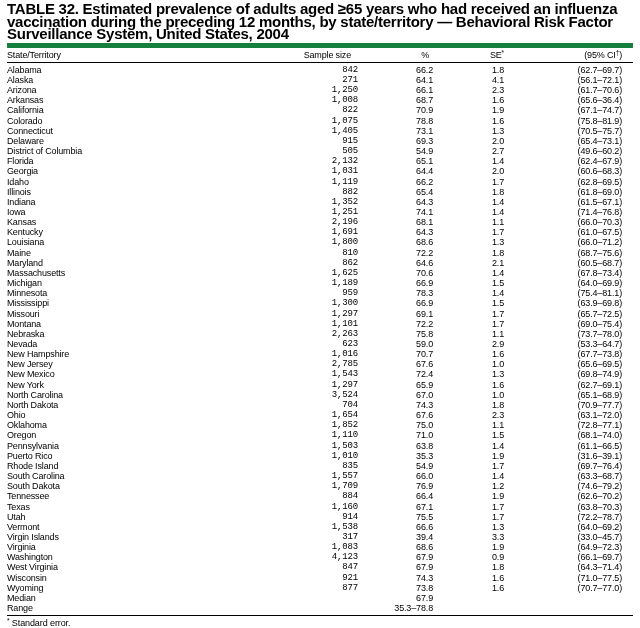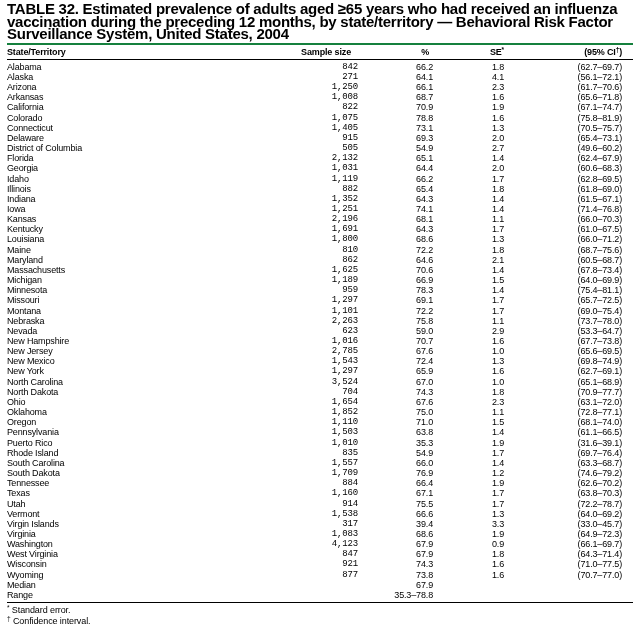--- a/index.html
+++ b/index.html
@@ -15,22 +15,22 @@
   }
   table{
     border-collapse:collapse;table-layout:fixed;width:626px;margin-top:2px;
   }
   col.c-state{width:288px;}
   col.c-n{width:70px;}
   col.c-pct{width:73px;}
   col.c-se{width:71px;}
   col.c-ci{width:124px;}
   thead th{
-    font-size:9px;font-weight:bold;letter-spacing:-0.15px;
-    border-top:2px solid #15803d;border-bottom:1.5px solid #000;
+    font-size:9px;font-weight:normal;letter-spacing:-0.15px;
+    border-top:5px solid #15803d;border-bottom:1.5px solid #000;
     padding:2px 0 2px 0;white-space:nowrap;
   }
   th.h-state{text-align:left;}
   th.h-n{text-align:right;padding-right:14px;}
   th.h-pct{text-align:right;padding-right:9px;}
   th.h-se{text-align:right;padding-right:5px;}
   th.h-ci{text-align:right;padding-right:11px;}
   tbody{border-bottom:1.5px solid #000;margin-top:41px;}
   tbody tr:first-child td{padding-top:2px;}
   tbody tr:last-child td{padding-bottom:2px;}
@@ -91,21 +91,21 @@
           <td class="c-n">1,250</td>
           <td class="c-pct">66.1</td>
           <td class="c-se">2.3</td>
           <td class="c-ci">(61.7–70.6)</td>
         </tr>
         <tr>
           <td class="c-state">Arkansas</td>
           <td class="c-n">1,008</td>
           <td class="c-pct">68.7</td>
           <td class="c-se">1.6</td>
-          <td class="c-ci">(65.6–71.8)</td>
+          <td class="c-ci">(65.6–36.4)</td>
         </tr>
         <tr>
           <td class="c-state">California</td>
           <td class="c-n">822</td>
           <td class="c-pct">70.9</td>
           <td class="c-se">1.9</td>
           <td class="c-ci">(67.1–74.7)</td>
         </tr>
         <tr>
           <td class="c-state">Colorado</td>
@@ -227,20 +227,27 @@
           <td class="c-ci">(64.0–69.9)</td>
         </tr>
         <tr>
           <td class="c-state">Minnesota</td>
           <td class="c-n">959</td>
           <td class="c-pct">78.3</td>
           <td class="c-se">1.4</td>
           <td class="c-ci">(75.4–81.1)</td>
         </tr>
         <tr>
+          <td class="c-state">Mississippi</td>
+          <td class="c-n">1,300</td>
+          <td class="c-pct">66.9</td>
+          <td class="c-se">1.5</td>
+          <td class="c-ci">(63.9–69.8)</td>
+        </tr>
+        <tr>
           <td class="c-state">Missouri</td>
           <td class="c-n">1,297</td>
           <td class="c-pct">69.1</td>
           <td class="c-se">1.7</td>
           <td class="c-ci">(65.7–72.5)</td>
         </tr>
         <tr>
           <td class="c-state">Montana</td>
           <td class="c-n">1,101</td>
           <td class="c-pct">72.2</td>

